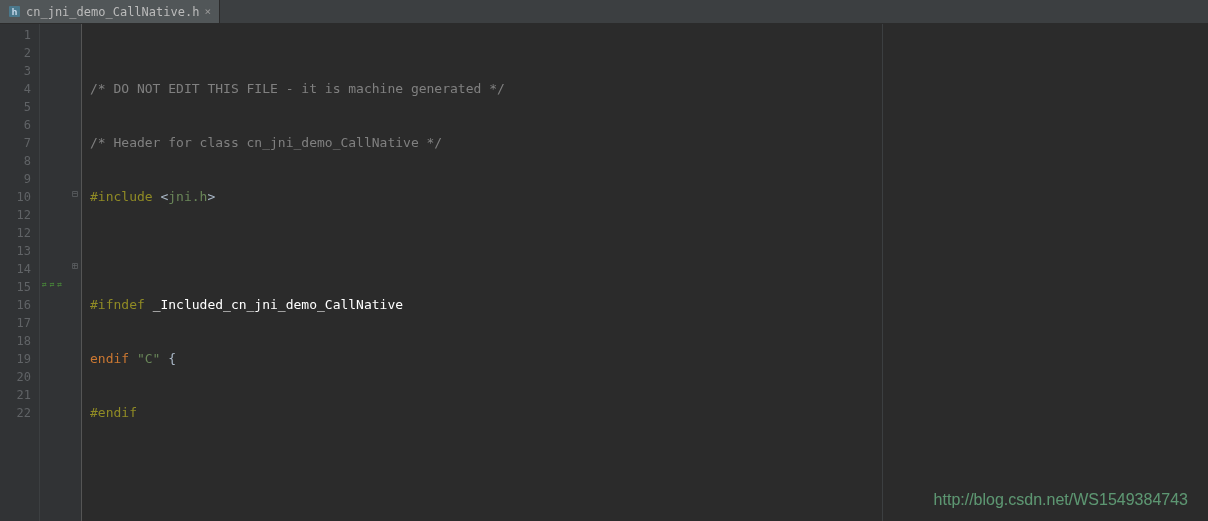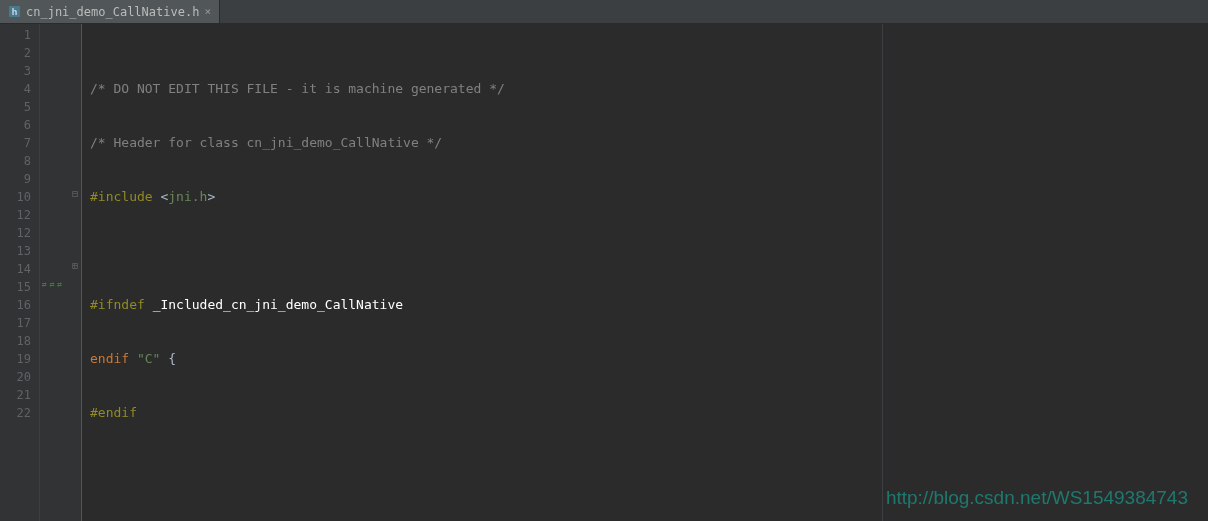--- a/index.html
+++ b/index.html
@@ -99,23 +99,23 @@
     .c-kw { color: #cc7832; }
     .c-macro { color: #908b25; }
     .c-include-path { color: #6a8759; }
     .c-ident { color: #ffffff; }
     .c-str { color: #6a8759; }
     .c-plain { color: #a9b7c6; }
     .watermark {
       position: absolute;
       bottom: 12px;
       right: 20px;
-      color: #14b8a6;
+      color: #86efac;
       opacity: 0.55;
-      font-size: 19px;
+      font-size: 16px;
       font-family: Arial, sans-serif;
       pointer-events: none;
     }
   </style>
 </head>
 <body>
 
 <div class="tab-bar">
   <div class="tab">
     <span class="file-icon">

